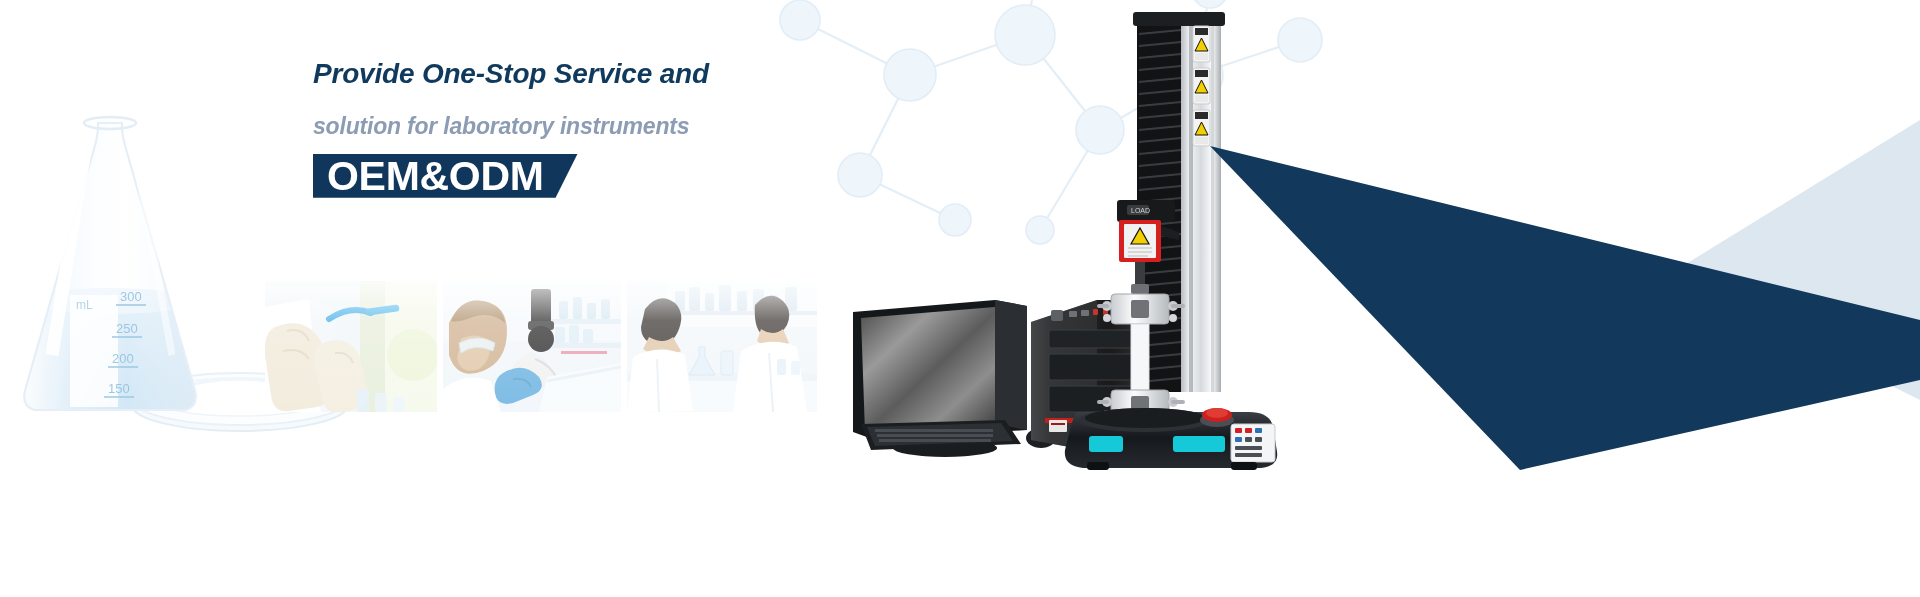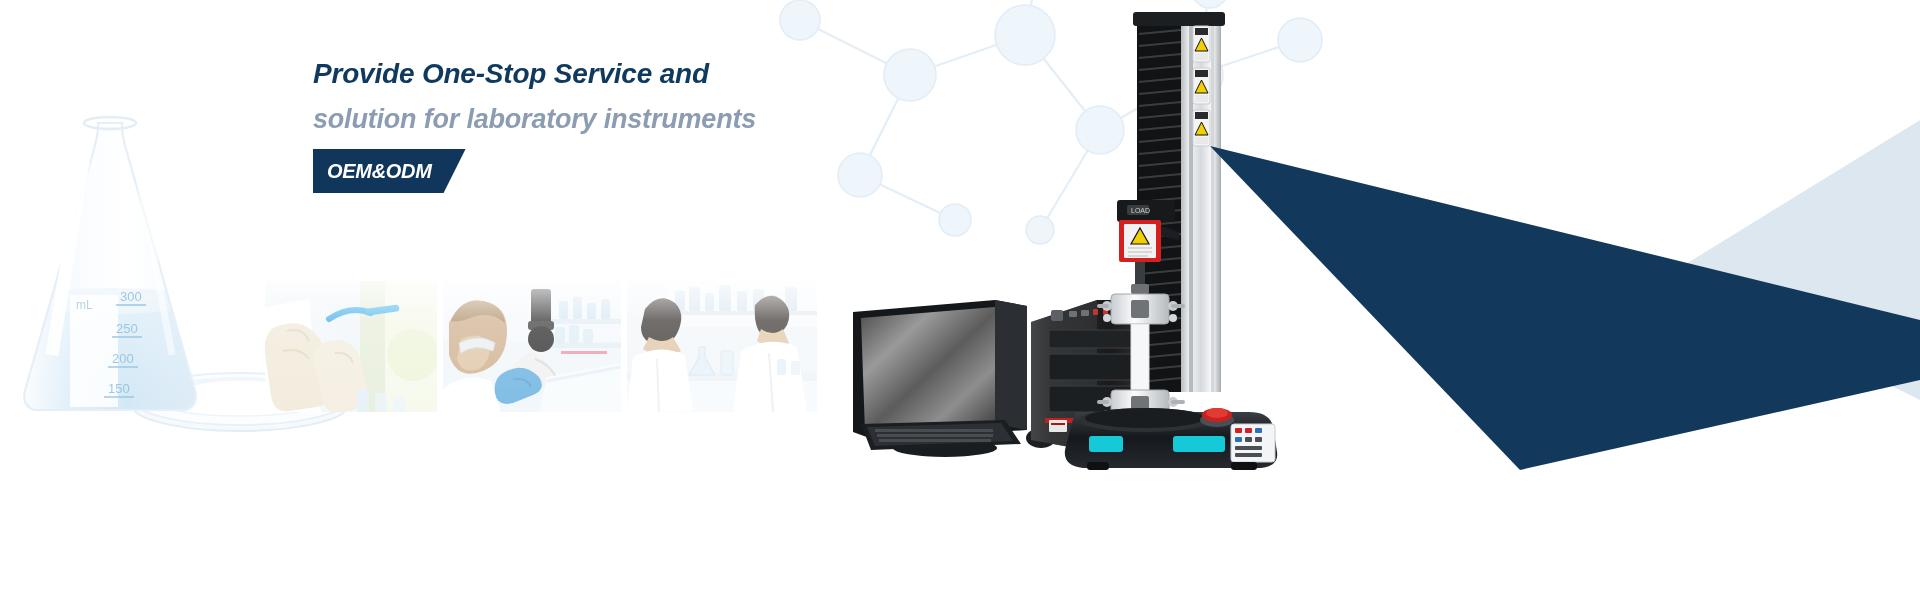--- a/index.html
+++ b/index.html
@@ -45,45 +45,44 @@
     font-size: 28px;
     font-style: italic;
     font-weight: bold;
     color: #103a5d;
     letter-spacing: -0.2px;
     line-height: 1.28;
     white-space: nowrap;
     margin: 0;
   }
   .headline-2 {
-    font-size: 27px;
+    font-size: 23px;
     font-style: italic;
     font-weight: bold;
     color: #8b9cb3;
     letter-spacing: -0.2px;
     line-height: 1.3;
     white-space: nowrap;
-    margin: 10px 0 0 0;
+    margin: 20px 0 0 0;
   }
   .badge-wrap {
     position: relative;
     margin-top: 12px;
     display: inline-block;
     height: 44px;
   }
   .badge {
     position: relative;
     display: inline-block;
     background: #10375b;
     height: 44px;
     padding: 0 34px 0 14px;
     line-height: 44px;
     color: #ffffff;
-    font-size: 20px;
-    font-style: italic;
+    font-size: 41px;
     font-weight: bold;
     letter-spacing: -0.3px;
     white-space: nowrap;
     clip-path: polygon(0 0, 100% 0, calc(100% - 22px) 100%, 0 100%);
   }
 
   
   .photo-strip {
     position: absolute;
     left: 265px;

